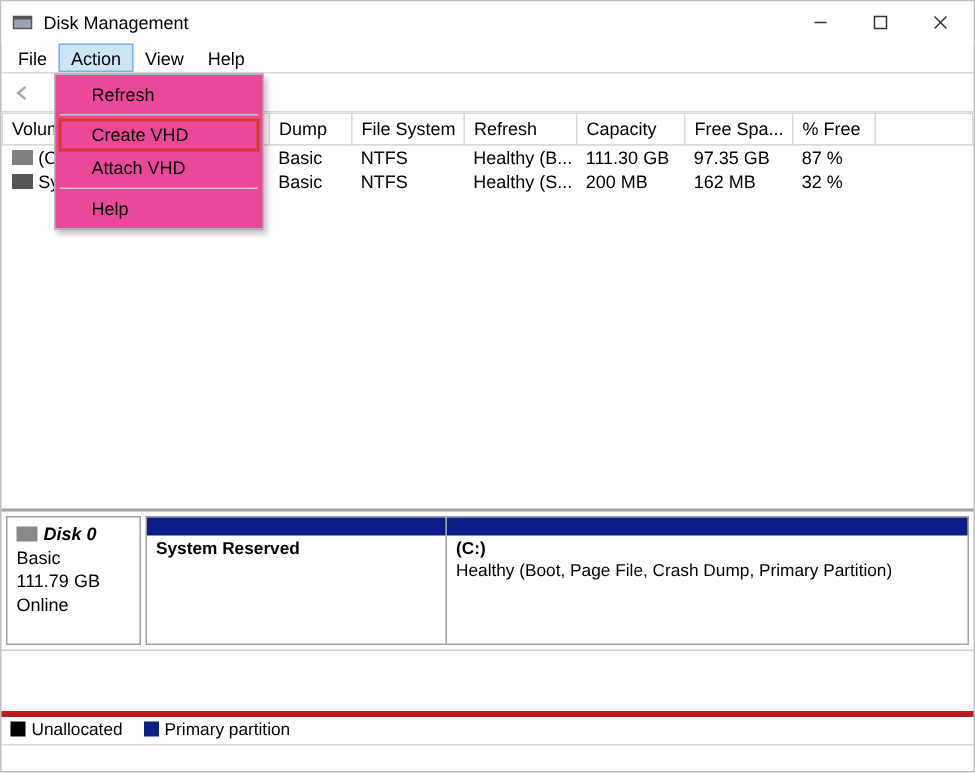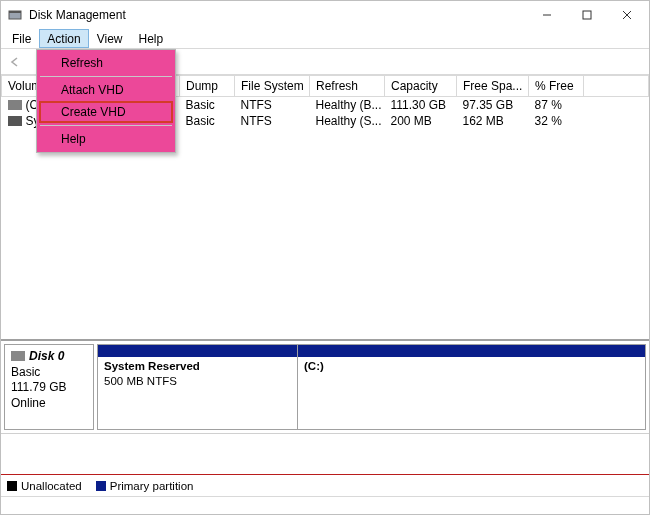--- a/index.html
+++ b/index.html
@@ -39,21 +39,21 @@
   .diskhdr .ico { width: 14px; height: 10px; background: #888; display: inline-block; margin-right: 4px; vertical-align: -1px; }
   .diskhdr .n { font-weight: bold; font-style: italic; }
   .partwrap { flex: 1; display: flex; margin: 3px 3px 3px 0; border: 1px solid #a0a0a0; }
   .part { border-right: 1px solid #a0a0a0; display: flex; flex-direction: column; }
   .part:last-child { border-right: none; }
   .part-hdr { height: 12px; background: #0a1e8a; }
   .part-body { padding: 2px 6px; line-height: 1.3; font-size: 11.5px; overflow: hidden; }
   .part-body .pt { font-weight: bold; }
   .spacer { flex: 0 0 40px; }
   
-  .legend { height: 22px; border-top: 1px solid #b91c1c; display: flex; align-items: center; padding: 0 6px; gap: 14px; font-size: 11.5px; }
+  .legend { height: 22px; border-top: 4px solid #b91c1c; display: flex; align-items: center; padding: 0 6px; gap: 14px; font-size: 11.5px; }
   .lgbox { width: 10px; height: 10px; display: inline-block; margin-right: 4px; vertical-align: -1px; }
   .lgbox.un { background: #000; }
   .lgbox.pp { background: #0a1e8a; }
   
   .status { height: 18px; border-top: 1px solid #d9d9d9; }
 </style>
 </head>
 <body>
 
 <div class="window">
@@ -186,43 +186,43 @@
         <div><span class="ico"></span><span class="n">Disk 0</span></div>
         <div>Basic</div>
         <div>111.79 GB</div>
         <div>Online</div>
       </div>
       <div class="partwrap">
         <div class="part" style="width:200px">
           <div class="part-hdr"></div>
           <div class="part-body">
             <div class="pt">System Reserved</div>
-            <div>500 MB NTFS</div>
           </div>
         </div>
         <div class="part" style="flex:1">
           <div class="part-hdr"></div>
           <div class="part-body">
             <div class="pt">(C:)</div>
+            <div>Healthy (Boot, Page File, Crash Dump, Primary Partition)</div>
           </div>
         </div>
       </div>
     </div>
     <div class="spacer"></div>
   </div>
 
   <div class="legend">
     <span><span class="lgbox un"></span><span>Unallocated</span></span>
     <span><span class="lgbox pp"></span><span>Primary partition</span></span>
   </div>
 
   <div class="status"></div>
 
   <div class="dropdown">
     <div class="dditem">Refresh</div>
     <div class="ddsep"></div>
+    <div class="dditem highlight">Create VHD</div>
     <div class="dditem">Attach VHD</div>
-    <div class="dditem highlight">Create VHD</div>
     <div class="ddsep"></div>
     <div class="dditem">Help</div>
   </div>
 
 </div>
 
 </body></html>

